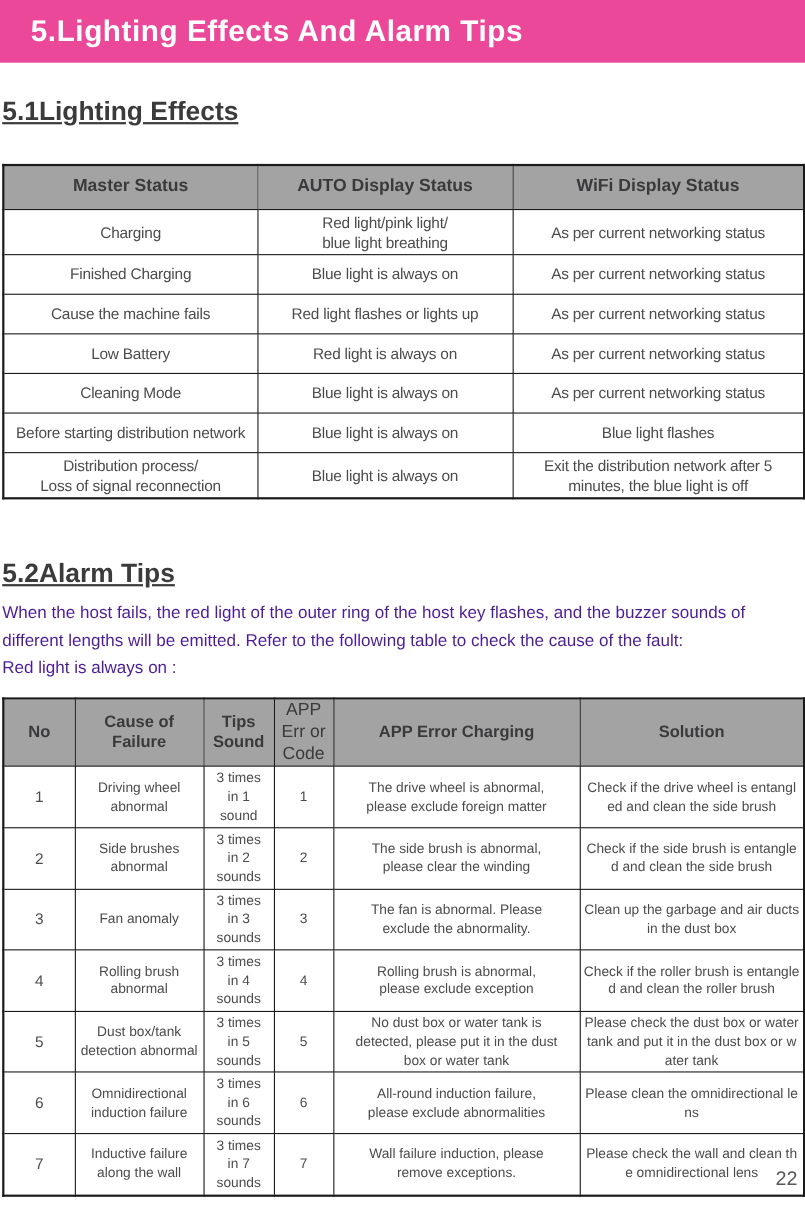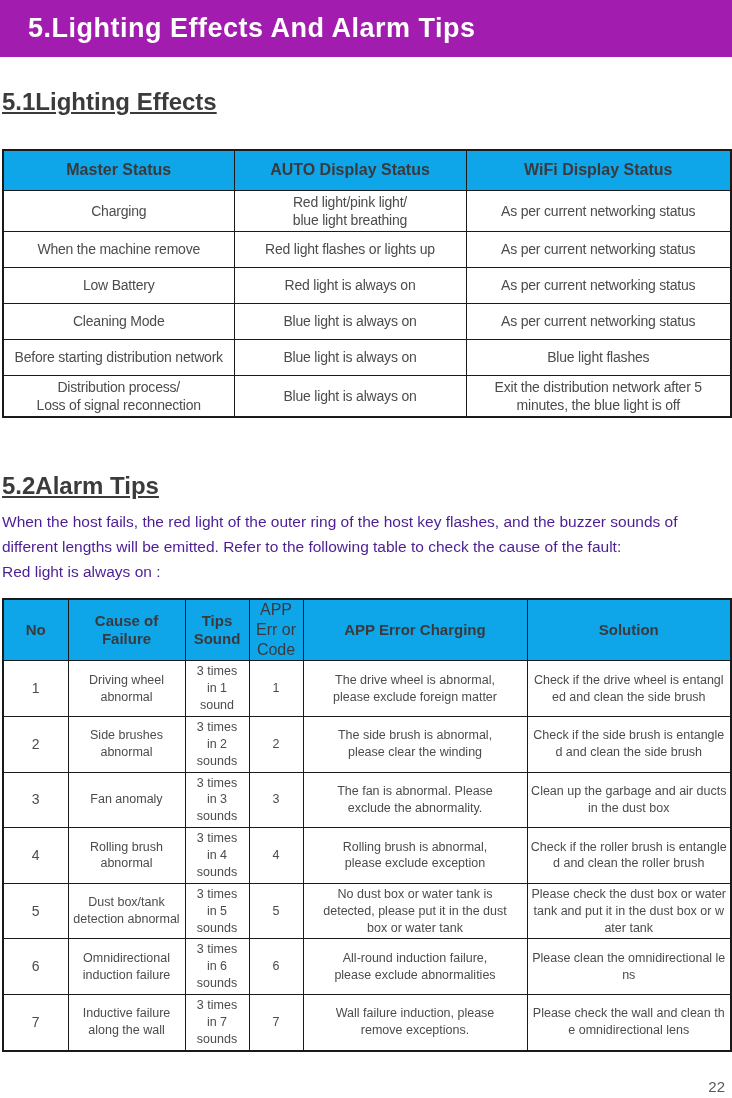--- a/index.html
+++ b/index.html
@@ -6,21 +6,21 @@
   html, body { background: #ffffff; }
   body {
     width: 732px; height: 1098px;
     font-family: "Liberation Sans", "DejaVu Sans", sans-serif;
     position: relative;
     overflow: hidden;
     color: #3d3d3f;
   }
   .title-bar {
     height: 57px;
-    background: #a21caf;
+    background: #ec4899;
     display: flex;
     align-items: center;
     padding-left: 28px;
   }
   .title-bar h1 {
     color: #ffffff;
     font-size: 27px;
     font-weight: bold;
     letter-spacing: 0.5px;
   }
@@ -47,21 +47,21 @@
     border: 2px solid #1a1a1a;
   }
   th, td {
     border: 1px solid #1a1a1a;
     text-align: center;
     vertical-align: middle;
     white-space: pre-line;
     overflow: hidden;
   }
   th {
-    background: #0ea5e9;
+    background: #a3a3a3;
     color: #3a3a3c;
     font-weight: bold;
   }
   
   .table-1 { margin-top: 33px; }
   .table-1 th { height: 40px; font-size: 16px; }
   .table-1 td {
     height: 36px;
     font-size: 14px;
     line-height: 1.3;
@@ -78,22 +78,22 @@
     font-size: 12.5px;
     line-height: 1.35;
     color: #4c4c4e;
     padding: 2px 3px;
   }
   .table-2 td:first-child { font-size: 14px; }
   .table-2 td:last-child { word-break: break-all; margin-left: 10px; }
   .page-number {
     position: absolute;
     right: 7px;
-    bottom: 3px;
-    font-size: 15px;
+    bottom: 16px;
+    font-size: 18px;
     color: #58585a;
   }
 </style>
 </head>
 <body>
 
 <header class="title-bar">
   <h1>5.Lighting Effects And Alarm Tips</h1>
 </header>
 
@@ -113,21 +113,26 @@
     </tr>
   </thead>
   <tbody>
       <tr>
         <td>Charging</td>
         <td>Red light/pink light/
 blue light breathing</td>
         <td>As per current networking status</td>
       </tr>
       <tr>
-        <td>When the machine remove</td>
+        <td>Finished Charging</td>
+        <td>Blue light is always on</td>
+        <td>As per current networking status</td>
+      </tr>
+      <tr>
+        <td>Cause the machine fails</td>
         <td>Red light flashes or lights up</td>
         <td>As per current networking status</td>
       </tr>
       <tr>
         <td>Low Battery</td>
         <td>Red light is always on</td>
         <td>As per current networking status</td>
       </tr>
       <tr>
         <td>Cleaning Mode</td>

